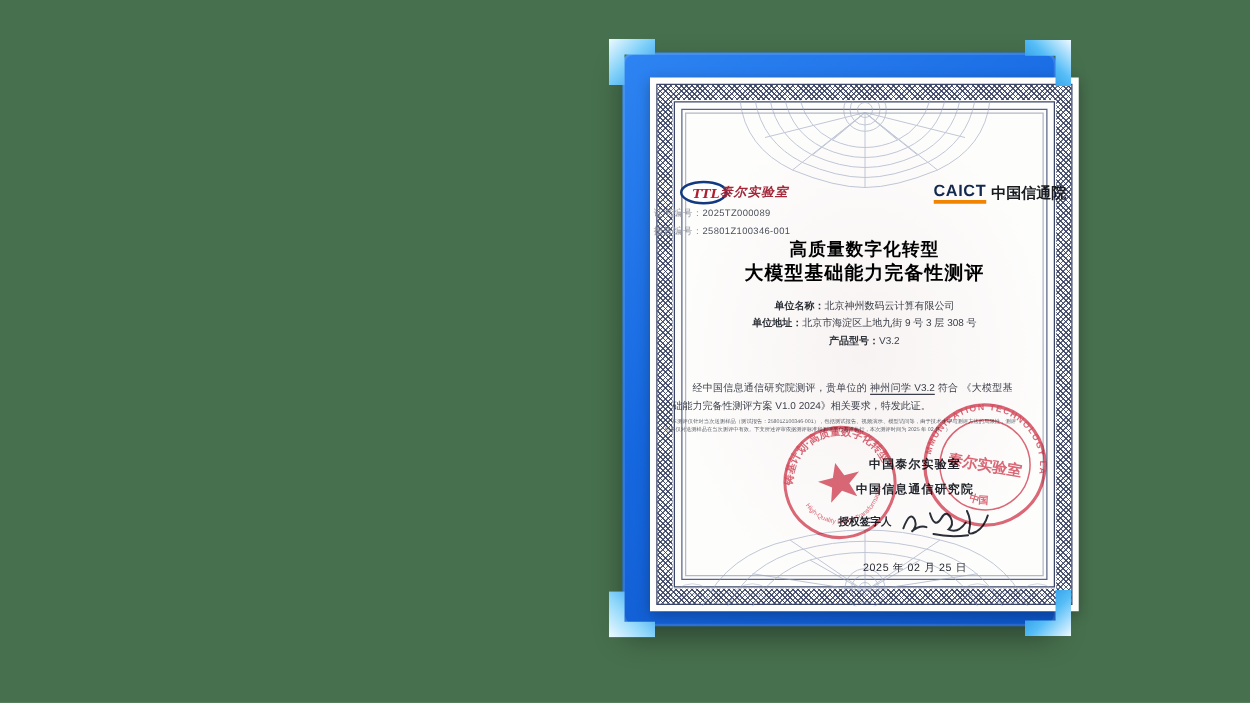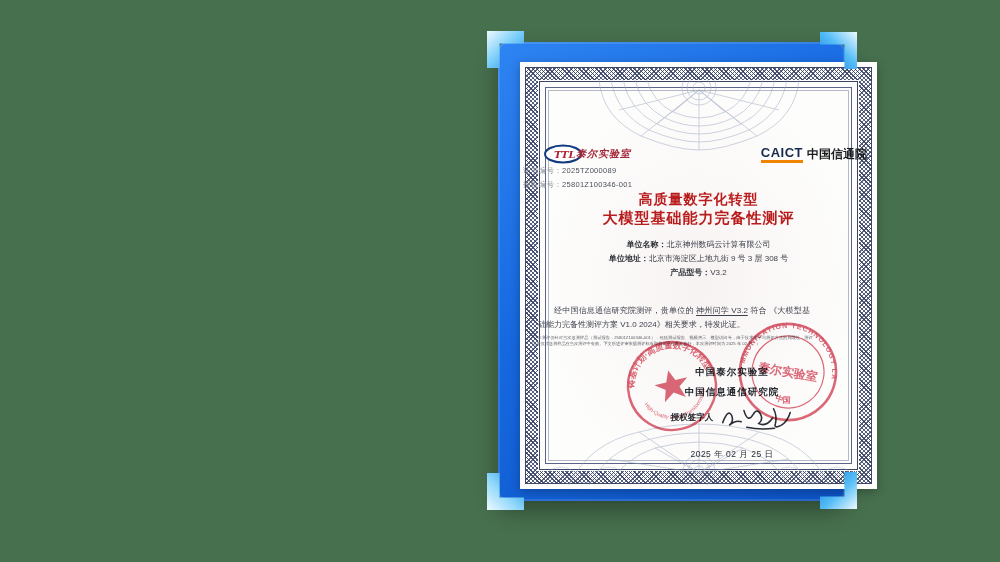--- a/index.html
+++ b/index.html
@@ -12,22 +12,22 @@
   .corner{position:absolute;width:37px;height:37px;z-index:6;}
   .corner.tl{left:487px;top:31px;background:linear-gradient(135deg,#eefaff 0%,#7fd0f9 45%,#1d8fe9 100%);
              clip-path:polygon(0 0,100% 0,100% 34%,34% 34%,34% 100%,0 100%);}
   .corner.tr{left:820px;top:32px;background:linear-gradient(225deg,#eefaff 0%,#55bdf6 45%,#0f7fdd 100%);
              clip-path:polygon(0 0,100% 0,100% 100%,66% 100%,66% 34%,0 34%);}
   .corner.bl{left:487px;top:473px;background:linear-gradient(45deg,#eefaff 0%,#8ed7fa 45%,#1d8fe9 100%);
              clip-path:polygon(0 0,34% 0,34% 66%,100% 66%,100% 100%,0 100%);}
   .corner.br{left:820px;top:472px;background:linear-gradient(315deg,#eefaff 0%,#55bdf6 45%,#0f7fdd 100%);
              clip-path:polygon(66% 0,100% 0,100% 100%,0 100%,0 66%,66% 66%);}
   
-  .paper{position:absolute;left:520px;top:62px;width:357px;height:427px;background:#fdfdfc;
-         box-shadow:0 3px 10px rgba(0,0,0,.28);overflow:hidden;}
+  .paper{position:absolute;left:520px;top:62px;width:299px;height:427px;background:#fdfdfc;
+         box-shadow:0 3px 10px rgba(0,0,0,.28);overflow:hidden;padding-left:44px;}
   .paper .tint{position:absolute;inset:0;background:radial-gradient(ellipse at 50% 52%,rgba(226,196,202,.18),rgba(255,255,255,0) 62%);}
   
   .band-outline{position:absolute;inset:5px;border:1px solid #3a4569;}
   .band1{position:absolute;inset:6px;border:12px solid;pointer-events:none;
          border-image:repeating-linear-gradient(45deg,rgba(44,55,92,.85) 0 1px,rgba(255,255,255,0) 1px 3px) 12;}
   .band2{position:absolute;inset:6px;border:12px solid;pointer-events:none;
          border-image:repeating-linear-gradient(-45deg,rgba(44,55,92,.75) 0 1px,rgba(255,255,255,0) 1px 3px) 12;}
   .band-inner-outline{position:absolute;inset:19px;border:1px solid #3a4569;}
   .content-frame{position:absolute;inset:25px;border:1px solid #5a6488;}
   .content-frame2{position:absolute;inset:28px;border:1px solid rgba(90,100,136,.45);}
@@ -49,21 +49,21 @@
   .zhuji-name{font-size:12px;font-weight:bold;letter-spacing:1px;}
   .zhuji-name .dark{color:#2c2c2e;}
   .zhuji-name .red{color:#cc3026;}
   .zhuji-tagline{font-size:7px;color:#3a3a3c;transform:scale(.55);transform-origin:left top;
                  width:180%;white-space:nowrap;margin-top:1px;}
   
   .certno{position:absolute;left:3px;font-size:7.5px;letter-spacing:.3px;}
   .certno .lab{color:#8d929c;}
   .certno .val{color:#4b505a;}
   .no1{top:104px;} .no2{top:118px;}
-  .title{position:absolute;left:0;right:0;text-align:center;font-weight:bold;color:#b91c1c;
+  .title{position:absolute;left:0;right:0;text-align:center;font-weight:bold;color:#000000;
          letter-spacing:1px;}
   .title.l1{top:129px;font-size:14px;}
   .title.l2{top:147px;font-size:15px;}
   .fields{position:absolute;left:0;right:0;top:176px;text-align:center;font-size:8px;line-height:14px;}
   .fields .lab{font-weight:bold;color:#2d3138;}
   .fields .val{color:#3d414a;}
   .body-par{position:absolute;left:18px;width:272px;top:242px;font-size:8px;line-height:14px;
             color:#3b3f49;text-align:justify;text-indent:2em;}
   .body-par .product{text-decoration:underline;text-underline-offset:2px;}
   .footnote{position:absolute;left:12px;top:273px;width:468px;font-size:7px;line-height:9.5px;

